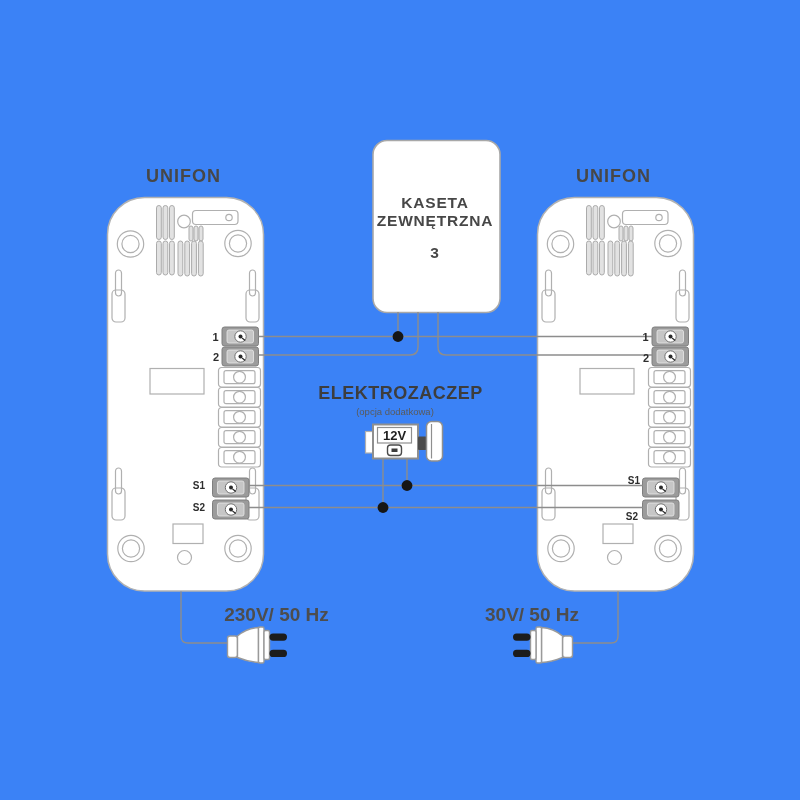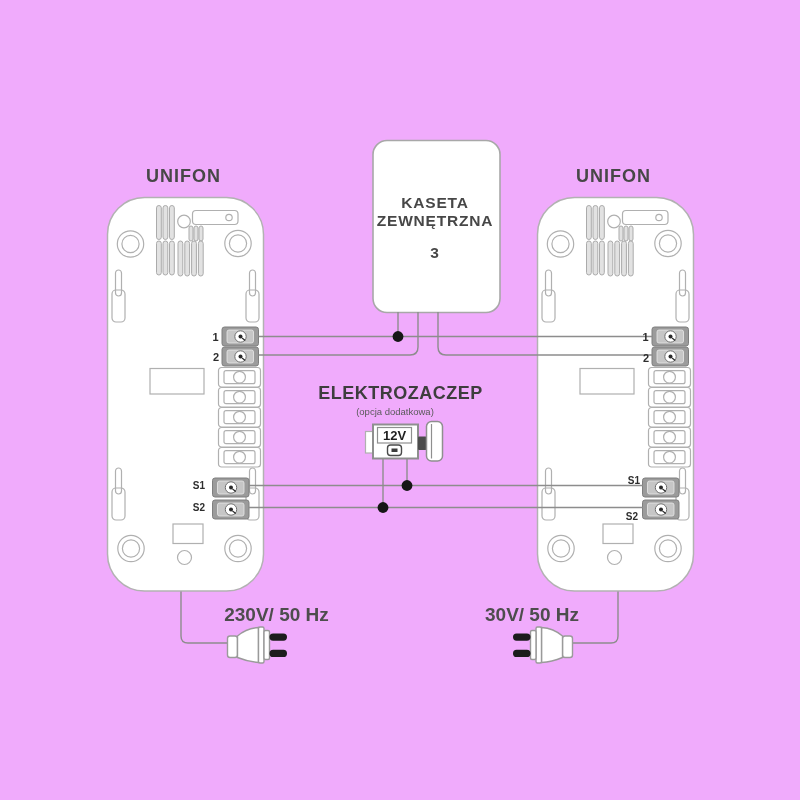--- a/index.html
+++ b/index.html
@@ -1,16 +1,16 @@
 <!DOCTYPE html>
 <html><head>
 <meta charset="utf-8">
 <style>
   html,body{margin:0;padding:0;background:#ffffff;}
-  .stage{position:relative;width:800px;height:800px;background:#f0abfc;overflow:hidden;
+  .stage{position:relative;width:800px;height:800px;background:#3b82f6;overflow:hidden;
          font-family:"Liberation Sans",sans-serif;}
   svg{display:block;}
   
   .olw  {fill:#ffffff;stroke:#b2b2b2;stroke-width:1.5;}
   .ol2  {fill:none;stroke:#b0b0b0;stroke-width:1.2;}
   .olf  {fill:#ffffff;stroke:#b0b0b0;stroke-width:1.2;}
   .slot {fill:#e2e2e2;stroke:#ababab;stroke-width:1;}
   .plg  {fill:#ffffff;stroke:#9a9a9a;stroke-width:1.4;}
   .wire {fill:none;stroke:#8d8d8d;stroke-width:1.4;}
   .boxk {fill:#ffffff;stroke:#a8a8a8;stroke-width:1.6;}

